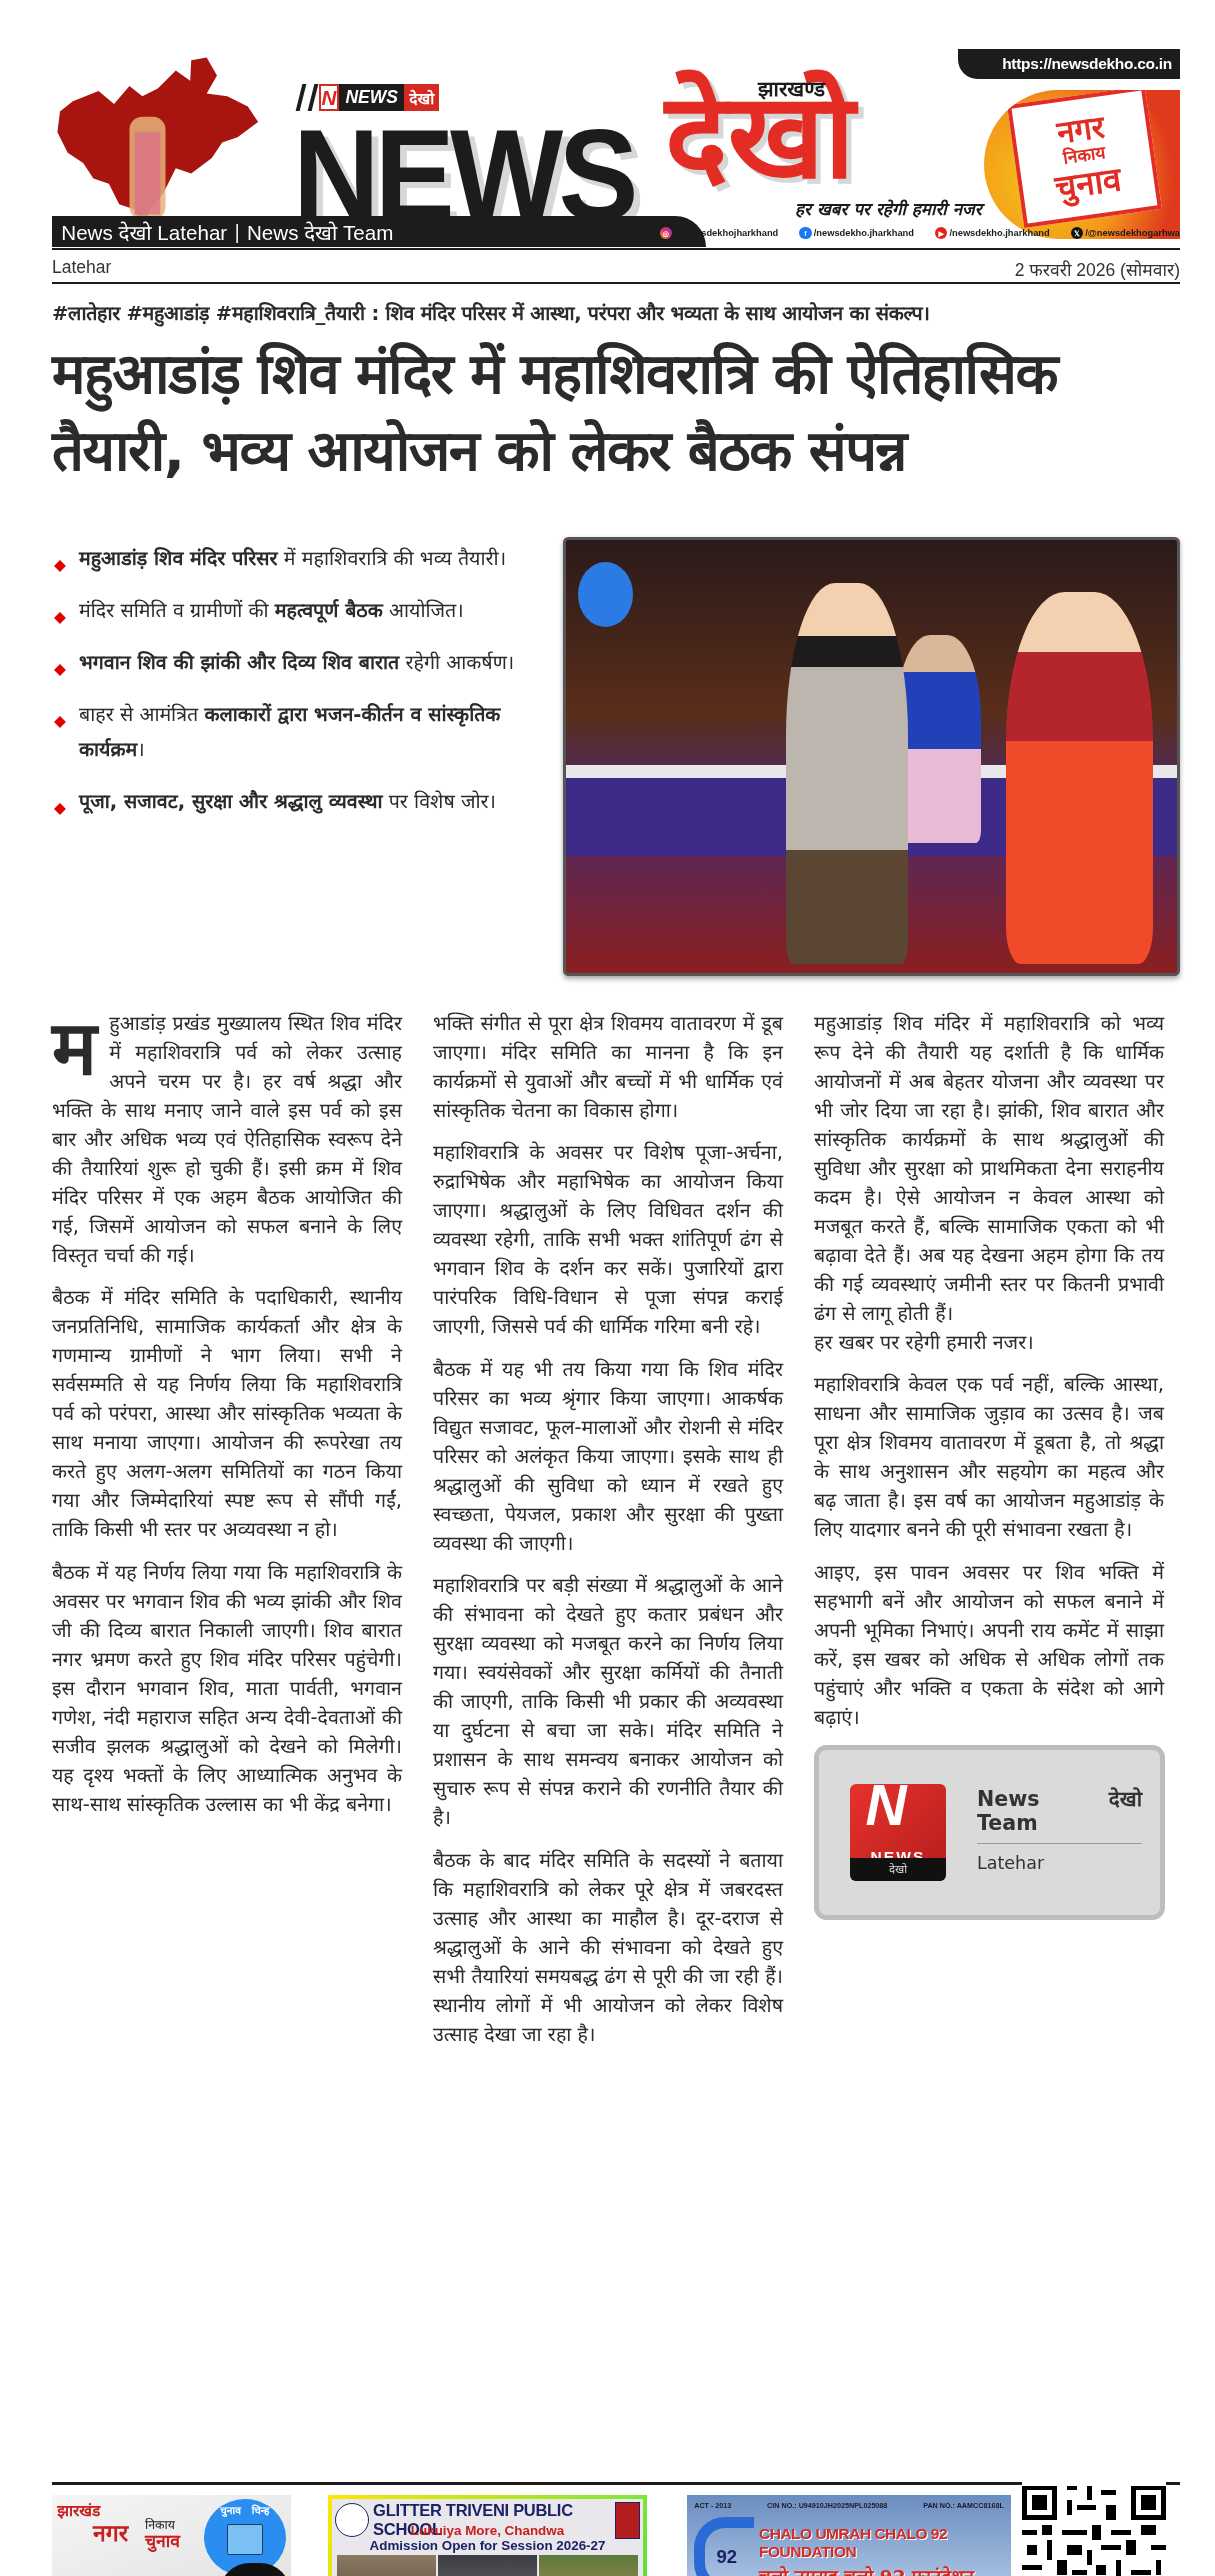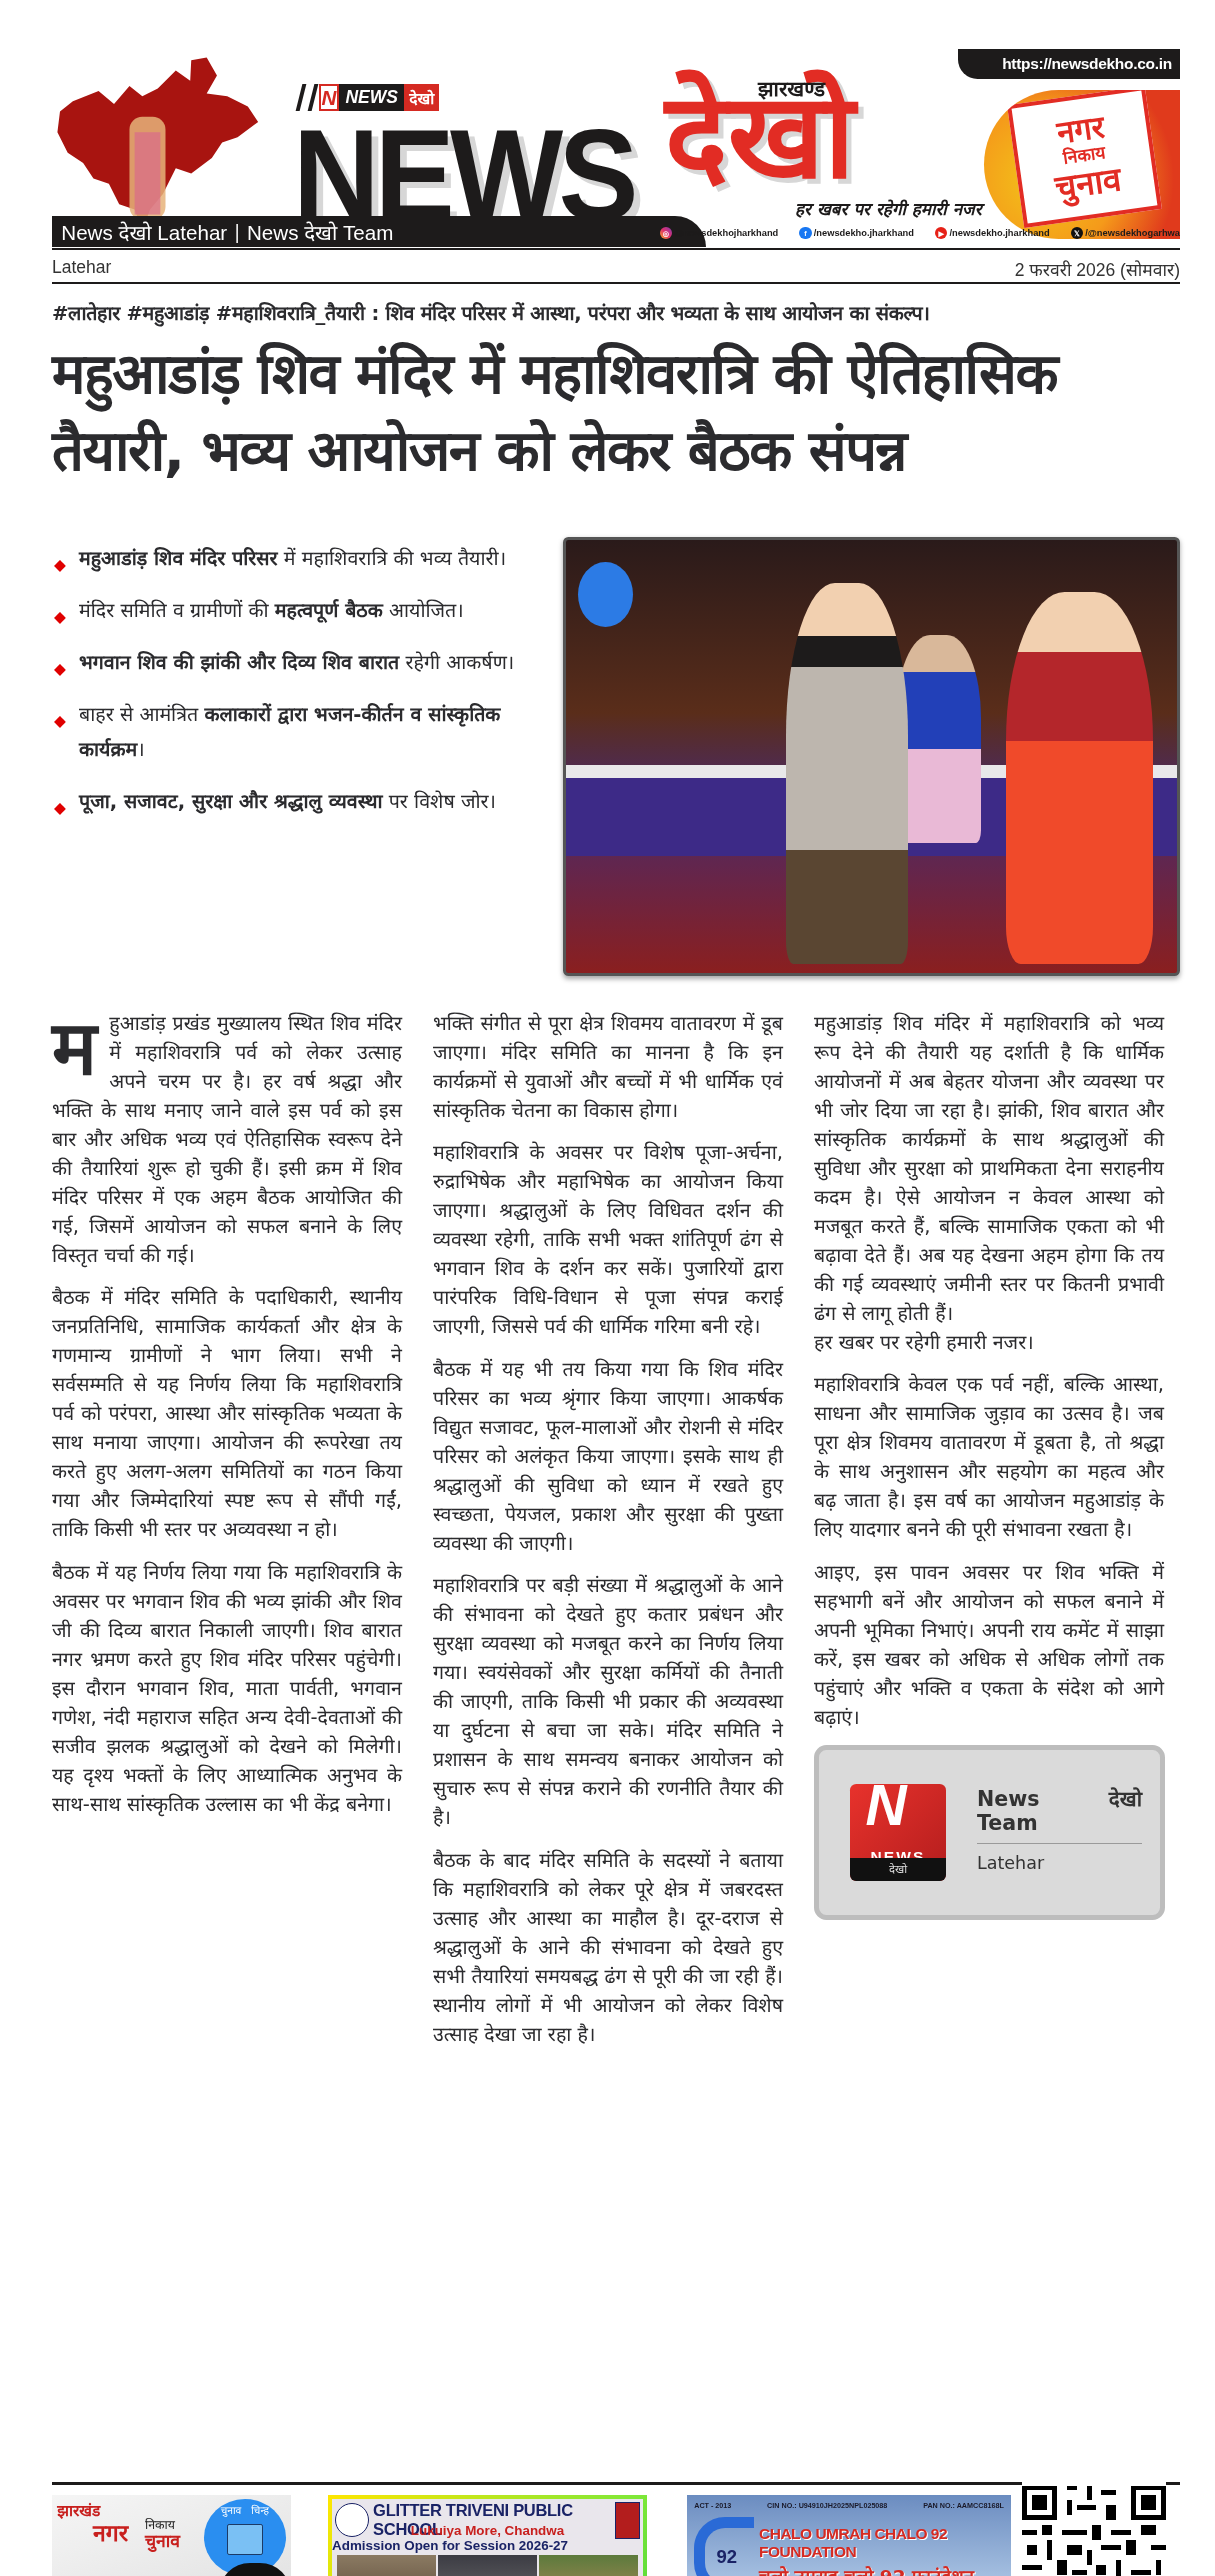--- a/index.html
+++ b/index.html
@@ -71,29 +71,29 @@
   .author-loc { font-family: "DejaVu Sans", sans-serif; font-size: 17.5px; color: #333; margin-top: 5.2px; }
 
   
   .footer-rule { position: absolute; left: 52px; top: 2482px; width: 1128px; height: 2.6px; background: #1d1b1b; }
   .ad { position: absolute; top: 2495px; height: 197px; overflow: hidden; }
   .ad1 { left: 52px; width: 239px; background: linear-gradient(160deg,#f5f5f5 0%,#d8d8d8 100%); }
   .ad1 .t1 { position:absolute; left:5.2px; top:4.1px; font-weight:bold; font-size:15.5px; color:#c8201e; }
   .ad1 .t2 { position:absolute; left:41px; top:20.6px; font-weight:bold; font-size:23px; color:#c8201e; }
   .ad1 .t3 { position:absolute; left:93px; top:20.6px; font-size:12.4px; color:#222; }
   .ad1 .t4 { position:absolute; left:93px; top:33px; font-size:17.5px; font-weight:bold; color:#c8201e; }
-  .ad1 .ballot { position:absolute; right:5.2px; top:4.1px; width:82px; height:77px; border-radius:50%; background:#2a8ef0; color:#fff; font-size:10.3px; text-align:center; padding-top:4.1px; }
+  .ad1 .ballot { position:absolute; right:5.2px; top:4.1px; width:82px; height:77px; border-radius:50%; background:#2a8ef0; color:#fff; font-size:10.3px; text-align:center; padding-top:4.1px;font-weight:bold; }
   .ad1 .ballot .box { width:36px; height:31px; margin:7.2px auto 0; background:#7ac0f4; border:1.5px solid #1c3a66; border-radius:2.1px; }
   .ad1 .sil { position:absolute; right:0; bottom:0; width:72px; height:129px; background:#111; border-radius:31px 31px 0 0; }
 
   .ad2 { left: 328px; width: 319px; background: linear-gradient(135deg,#ffe600,#7fe838 60%,#3bd13b); padding: 4.1px; }
   .ad2 .inner { position: relative; width:100%; height:100%; background:#e9e6ec; }
   .ad2 .title { position:absolute; left:41px; top:2.1px; font-family:"Liberation Sans",sans-serif; font-weight:bold; font-size:16.5px; color:#1a2366; letter-spacing:-0.3px; }
   .ad2 .sub { position:absolute; left:0; right:0; top:24px; text-align:center; font-family:"Liberation Sans",sans-serif; font-size:13.4px; color:#c8201e; font-weight: bold; }
-  .ad2 .adm { position:absolute; left:0; right:0; top:39px; font-family:"Liberation Sans",sans-serif; font-weight:bold; font-size:13.4px; color:#1a2366; }
+  .ad2 .adm { position:absolute; left:0; right:0; top:39px; text-align:center; font-family:"Liberation Sans",sans-serif; font-weight:bold; font-size:13.4px; color:#1a2366; }
   .ad2 .pics { position:absolute; left:5.2px; right:5.2px; top:56px; height:107px; display:grid; grid-template-columns: repeat(3,1fr); grid-template-rows: repeat(2,1fr); gap:1.5px; }
   .ad2 .pics div { background: linear-gradient(#8b7a62,#5a4a3a); }
   .ad2 .pics div:nth-child(2) { background: linear-gradient(#3c3c44,#6b6b6b); }
   .ad2 .pics div:nth-child(3) { background: linear-gradient(#5c7a3c,#b08a5a); }
   .ad2 .pics div:nth-child(4) { background: linear-gradient(#7aa55a,#8a7a5a); }
   .ad2 .pics div:nth-child(5) { background: linear-gradient(#b05a4a,#7a6a6a); }
   .ad2 .pics div:nth-child(6) { background: linear-gradient(#8ab3e0,#6a9a3a); }
   .ad2 .logo-l { position:absolute; left:3.1px; top:4.1px; width:34px; height:34px; border-radius:50%; background:#fff; border:1.5px solid #1a2366; }
   .ad2 .logo-r { position:absolute; right:3.1px; top:3.1px; width:25px; height:37px; background:#b31d1d; border:1.5px solid #1a2366; }
 

